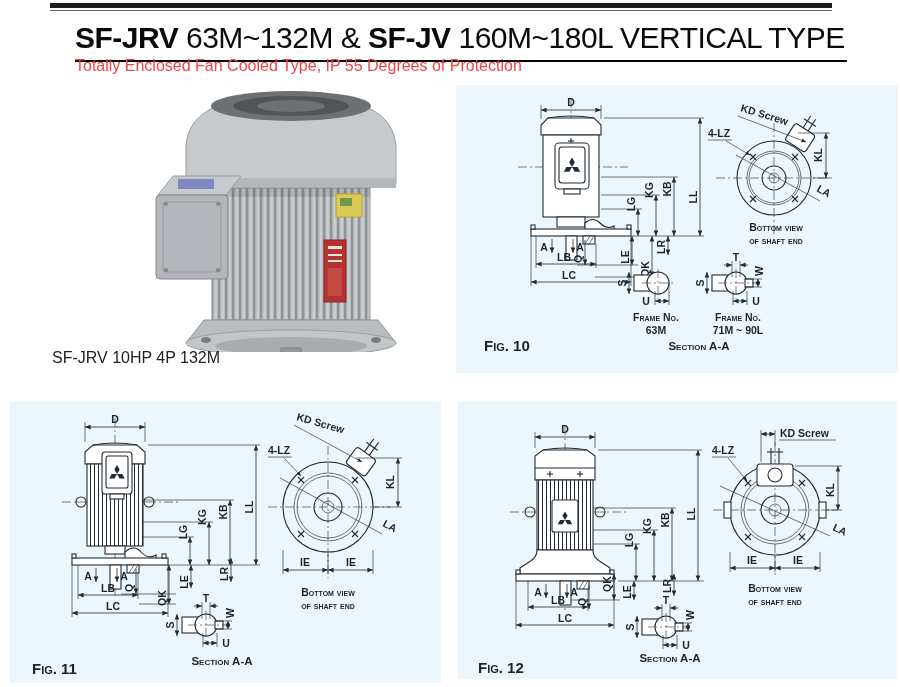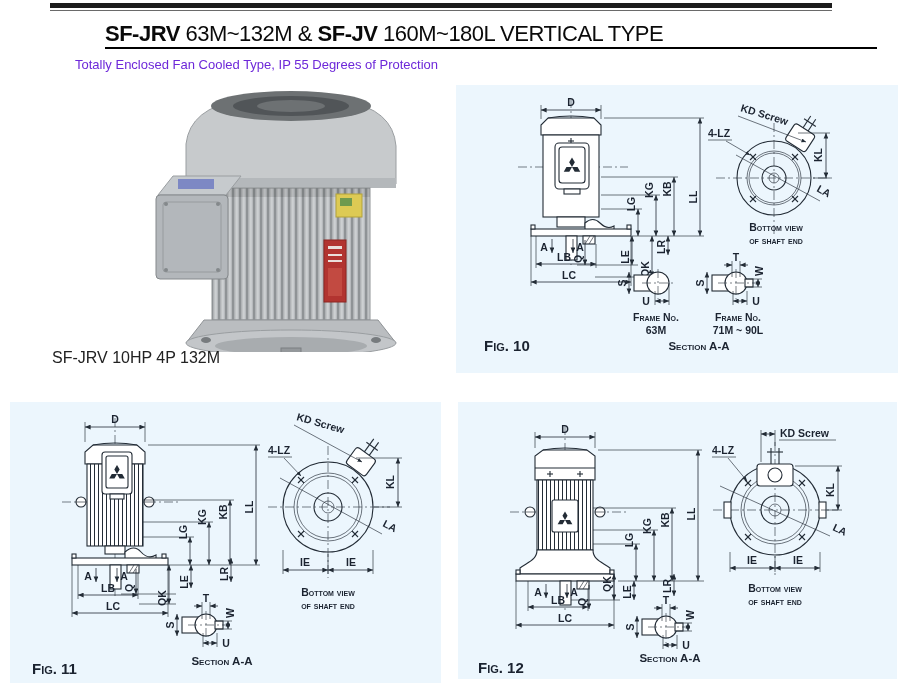--- a/index.html
+++ b/index.html
@@ -1,24 +1,24 @@
 <!DOCTYPE html>
 <html><head>
 <meta charset="utf-8">
 <style>
   html,body{margin:0;padding:0;}
   body{width:900px;height:687px;background:#ffffff;position:relative;overflow:hidden;
        font-family:"Liberation Sans", sans-serif;color:#000;}
   .abs{position:absolute;}
   #top-rule{left:50px;top:3px;width:782px;height:5px;background:#1c1c1c;}
   #top-rule2{left:50px;top:10px;width:782px;height:1px;background:#6a6a6a;}
-  #title{left:75px;top:21px;width:772px;font-size:22px;letter-spacing:-0.5px;white-space:nowrap;
-         border-bottom:2px solid #000;color:#0a0a0a;margin-left:30px;}
+  #title{left:75px;top:21px;width:772px;font-size:30px;letter-spacing:-0.5px;white-space:nowrap;
+         border-bottom:2px solid #000;padding-bottom:5px;color:#0a0a0a;}
   #title b{font-weight:700;}
-  #subtitle{left:75px;top:57px;font-size:13px;color:#6d28d9;}
+  #subtitle{left:75px;top:57px;font-size:16px;color:#ef4444;}
   #photo-caption{left:52px;top:349px;font-size:16px;color:#222;}
   .panel{background:#ecf6fd;}
   #p10{left:456px;top:85px;width:442px;height:288px;}
   #p11{left:10px;top:402px;width:431px;height:281px;}
   #p12{left:458px;top:402px;width:439px;height:277px;}
   svg{display:block;}
   .ln{stroke:#232c36;stroke-width:1.1;fill:none;}
   .wf{fill:#ffffff;stroke:#232c36;stroke-width:1.1;}
   .th{stroke:#232c36;stroke-width:0.65;fill:none;}
   .dim{stroke:#232c36;stroke-width:0.8;fill:none;}

